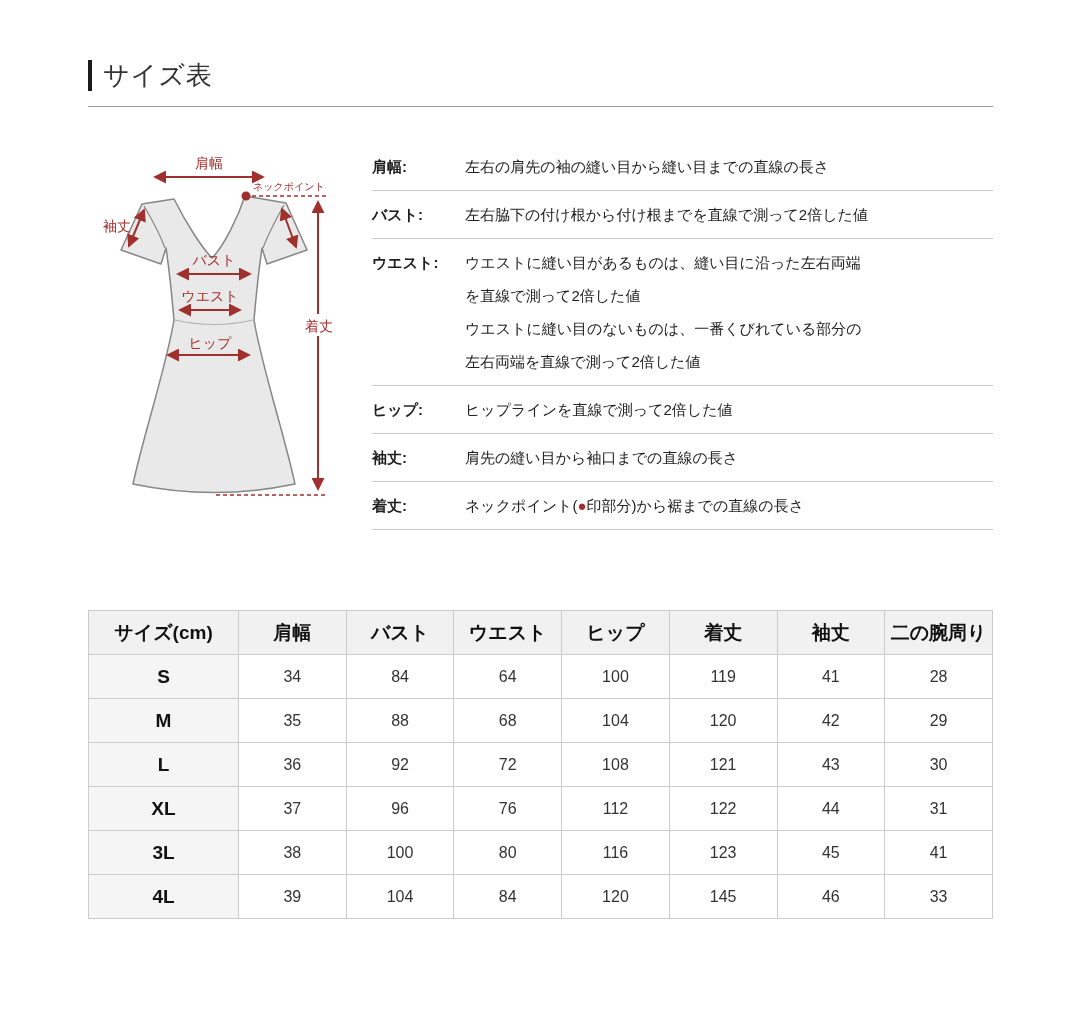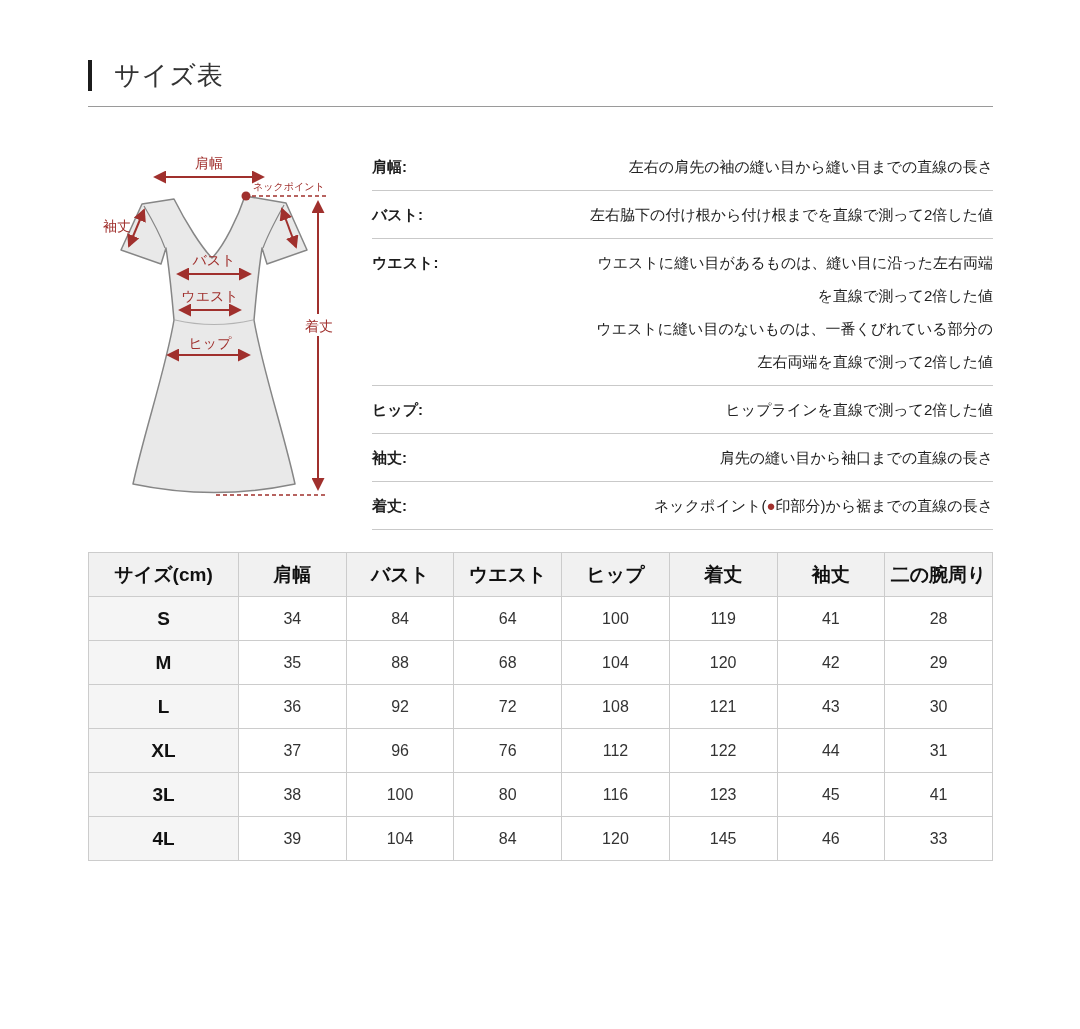--- a/index.html
+++ b/index.html
@@ -19,49 +19,49 @@
     font-family: "Liberation Sans", sans-serif;
     color: var(--text);
     overflow: hidden;
   }
   .page { padding: 0 87px 0 88px; }
 
   
   .title-row {
     display: flex;
     align-items: center;
-    gap: 22px;
+    gap: 11px;
     padding-top: 58px;
   }
   .title-accent-bar { width: 4px; height: 31px; background: #1c1c1c; }
   .page-title { font-size: 26px; font-weight: normal; color: #333333; letter-spacing: 1px; }
   .title-divider { border: none; border-top: 1px solid #9a9a9a; margin-top: 13px; }
 
   
   .top-section { display: flex; gap: 8px; margin-top: 36px; }
   .diagram-wrap { width: 276px; flex-shrink: 0; }
 
   .definitions { flex: 1; min-width: 0; }
   .def-row {
     display: flex;
     padding: 7px 0;
     border-bottom: 1px solid #c9c9c9;
     font-size: 15px;
     line-height: 33px;
   }
   .def-term { width: 93px; flex-shrink: 0; font-weight: bold; color: #1e1e1e; }
   .def-desc { flex: 1; color: #222222; }
-  .def-desc .line { white-space: nowrap; text-align: right; }
+  .def-desc .line { white-space: nowrap; }
   .red-dot { color: var(--accent); }
 
   
   .size-table {
     width: 100%;
     border-collapse: collapse;
-    margin-top: 22px;
+    margin-top: 80px;
     table-layout: fixed;
     border-radius: 17px;
   }
   .size-table th, .size-table td {
     border: 1px solid var(--border);
     text-align: center;
     vertical-align: middle;
     height: 44px;
   }
   .size-table th {

